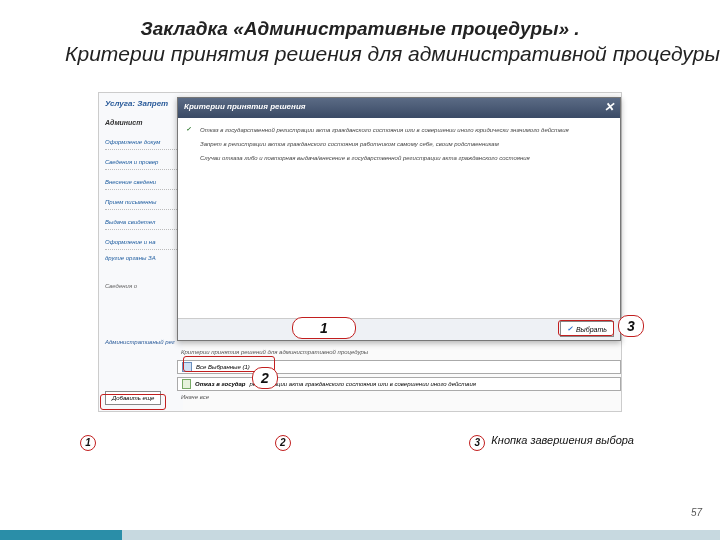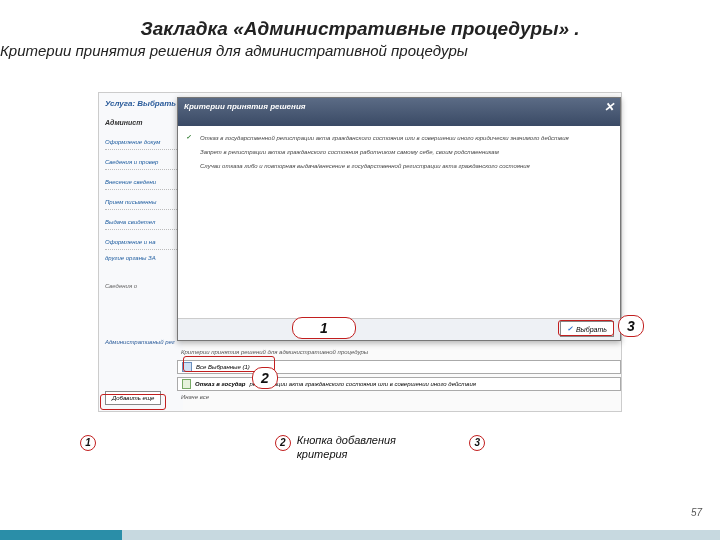--- a/index.html
+++ b/index.html
@@ -12,22 +12,22 @@
     overflow: hidden;
   }
   .slide-title {
     text-align: center;
     font-size: 19px;
     font-weight: bold;
     color: #222;
     padding-top: 18px;
   }
   .slide-subtitle {
-    text-align: left;
-    font-size: 15px;
+    text-align: right;
+    font-size: 21px;
     color: #222;
     padding-top: 2px;
     padding-bottom: 10px;
   }
   .screenshot {
     position: absolute;
     left: 98px;
     top: 92px;
     width: 524px;
     height: 320px;
@@ -67,21 +67,21 @@
   .modal {
     position: absolute;
     left: 78px; top: 4px;
     width: 444px;
     height: 244px;
     background: #fff;
     border: 1px solid #777;
     box-shadow: 0 2px 6px rgba(0,0,0,0.3);
   }
   .modal-header {
-    height: 28px;
+    height: 20px;
     background: linear-gradient(#5b6b85, #3a4a65);
     color: #fff;
     font-size: 8px;
     font-weight: bold;
     padding: 4px 6px;
     position: relative;
   }
   .modal-close {
     position: absolute;
     right: 4px; top: 2px;
@@ -262,21 +262,21 @@
   .fb-b { flex: 1; background: #c7d9e0; }
 </style>
 </head>
 <body>
 
 <h1 class="slide-title">Закладка «Административные процедуры» .</h1>
 <div class="slide-subtitle">Критерии принятия решения для административной процедуры</div>
 
 <div class="screenshot">
   <div class="ss-left">
-    <div class="ss-service">Услуга: Выбрать</div>
+    <div class="ss-service">Услуга: Запрет</div>
     <div class="ss-admin">Админист</div>
     <div class="ss-nav-item" style="top:46px">Оформление докум</div>
     <div class="ss-nav-item" style="top:66px">Сведения и провер</div>
     <div class="ss-nav-item" style="top:86px">Внесение сведени</div>
     <div class="ss-nav-item" style="top:106px">Прием письменны</div>
     <div class="ss-nav-item" style="top:126px">Выдача свидетел</div>
     <div class="ss-nav-item" style="top:146px">Оформление и на</div>
     <div class="ss-nav-item" style="top:162px;border:none">другие органы ЗА</div>
     <div class="ss-nav-item" style="top:190px;border:none;color:#666">Сведения о</div>
     <div class="ss-nav-item" style="top:246px;border:none;color:#2a5b9a">Административный рег</div>
@@ -327,24 +327,24 @@
 
 <div class="mark-rect" style="left:558px; top:320px; width:56px; height:16px;"></div>
 <div class="callout" style="left:618px; top:315px;">3</div>
 
 <div class="legend">
   <div class="legend-item">
     <div class="legend-num">1</div>
   </div>
   <div class="legend-item">
     <div class="legend-num">2</div>
-    <div>Кнопка добавления критерия</div>
   </div>
   <div class="legend-item">
     <div class="legend-num">3</div>
+    <div>Кнопка завершения выбора</div>
   </div>
 </div>
 
 <div class="page-num">57</div>
 
 <div class="footer-bar">
   <div class="fb-a"></div>
   <div class="fb-b"></div>
 </div>
 

